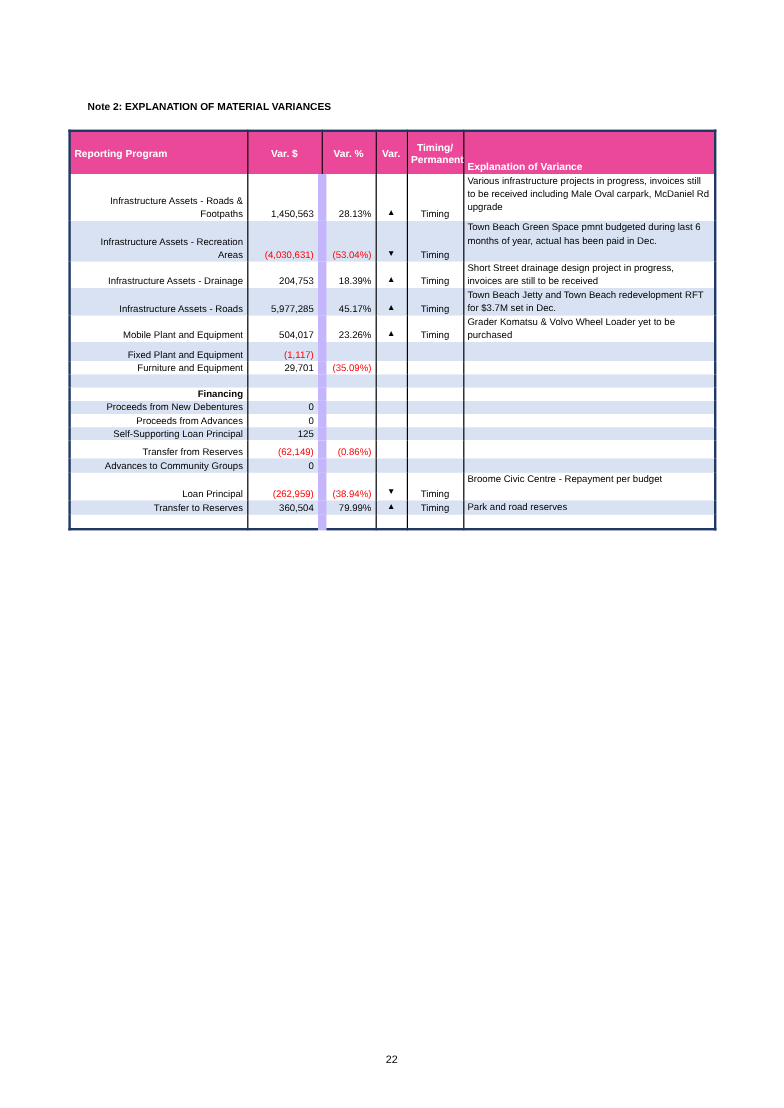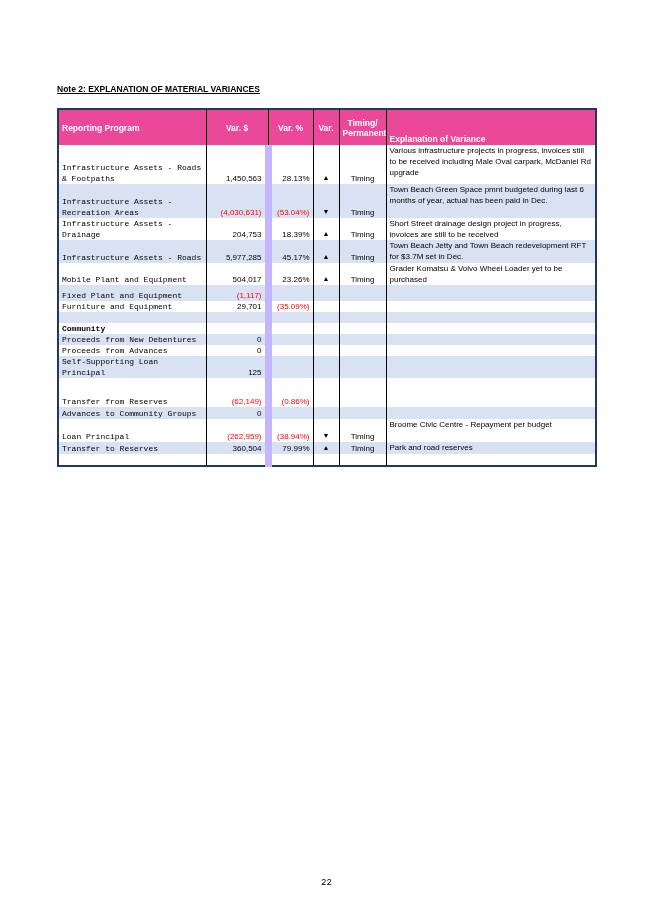--- a/index.html
+++ b/index.html
@@ -13,22 +13,22 @@
   }
   .page { position: absolute; inset: 0; }
 
   .doc-header {
     position: absolute; top: 30px; left: 0; width: 100%;
     text-align: center; font-weight: bold; font-size: 9.5px; line-height: 13px;
   }
   .doc-header .line3 { margin-top: 3px; }
 
   .note-heading {
-    position: absolute; left: 57px; top: 84px;
-    font-size: 8.5px; font-weight: bold; text-decoration: underline;
+    position: absolute; left: 73px; top: 84px;
+    font-size: 8.5px; font-weight: bold; 
   }
 
   table.variance-table {
     position: absolute; left: 57px; top: 108px;
     width: 538px; table-layout: fixed; border-collapse: collapse;
     font-size: 8px; line-height: 11px;
     border: 2px solid #1F3864;
   }
   thead th {
     background: #ec4899; color: #ffffff; font-weight: bold;
@@ -38,32 +38,32 @@
   thead th + th { border-left: 1px solid #000000; }
   .th-program { text-align: left; vertical-align: middle; }
   .th-var-dollar, .th-var-percent, .th-var, .th-timing { text-align: center; vertical-align: middle; }
   .th-timing { white-space: pre-line; }
   .th-expl { text-align: left; vertical-align: bottom; padding-bottom: 1px; }
 
   tbody td {
     padding: 0 3px; vertical-align: bottom; overflow: hidden;
   }
   tbody tr.band { background: #D9E2F3; }
-  td.c-label  { text-align: left; font-family: Liberation Mono, monospace; }
+  td.c-label  { text-align: right; }
   td.c-vard   { text-align: right; border-left: 1px solid #000000; }
   td.c-varp   { text-align: right; border-left: 7px solid #c4b5fd; }
   td.c-dir    { text-align: center; border-left: 1px solid #000000; font-size: 7px; vertical-align: bottom; padding-bottom: 1px; }
   td.c-timing { text-align: center; border-left: 1px solid #000000; }
   td.c-expl   { text-align: left; border-left: 1px solid #000000; vertical-align: top; }
   .neg { color: #FF0000; }
   .bold { font-weight: bold; }
 
   .page-number {
     position: absolute; top: 878px; left: 0; width: 100%;
-    text-align: center; font-size: 9px; font-family: Liberation Mono, monospace;
+    text-align: center; font-size: 9px;
   }
 </style>
 </head>
 <body>
 
 <div class="page">
 
 
   <div class="note-heading">Note 2: EXPLANATION OF MATERIAL VARIANCES</div>
 
@@ -146,21 +146,21 @@
         </tr>
         <tr class="band" style="height: 11px;">
           <td class="c-label"></td>
           <td class="c-vard"></td>
           <td class="c-varp"></td>
           <td class="c-dir"></td>
           <td class="c-timing"></td>
           <td class="c-expl"></td>
         </tr>
         <tr style="height: 11px;">
-          <td class="c-label bold">Community</td>
+          <td class="c-label bold">Financing</td>
           <td class="c-vard"></td>
           <td class="c-varp"></td>
           <td class="c-dir"></td>
           <td class="c-timing"></td>
           <td class="c-expl"></td>
         </tr>
         <tr class="band" style="height: 11px;">
           <td class="c-label">Proceeds from New Debentures</td>
           <td class="c-vard">0</td>
           <td class="c-varp"></td>
@@ -177,21 +177,21 @@
           <td class="c-expl"></td>
         </tr>
         <tr class="band" style="height: 11px;">
           <td class="c-label">Self-Supporting Loan Principal</td>
           <td class="c-vard">125</td>
           <td class="c-varp"></td>
           <td class="c-dir"></td>
           <td class="c-timing"></td>
           <td class="c-expl"></td>
         </tr>
-        <tr style="height: 29px; margin-top: 42px;">
+        <tr style="height: 15px; margin-top: 42px;">
           <td class="c-label">Transfer from Reserves</td>
           <td class="c-vard neg">(62,149)</td>
           <td class="c-varp neg">(0.86%)</td>
           <td class="c-dir"></td>
           <td class="c-timing"></td>
           <td class="c-expl"></td>
         </tr>
         <tr class="band" style="height: 12px;">
           <td class="c-label">Advances to Community Groups</td>
           <td class="c-vard">0</td>

